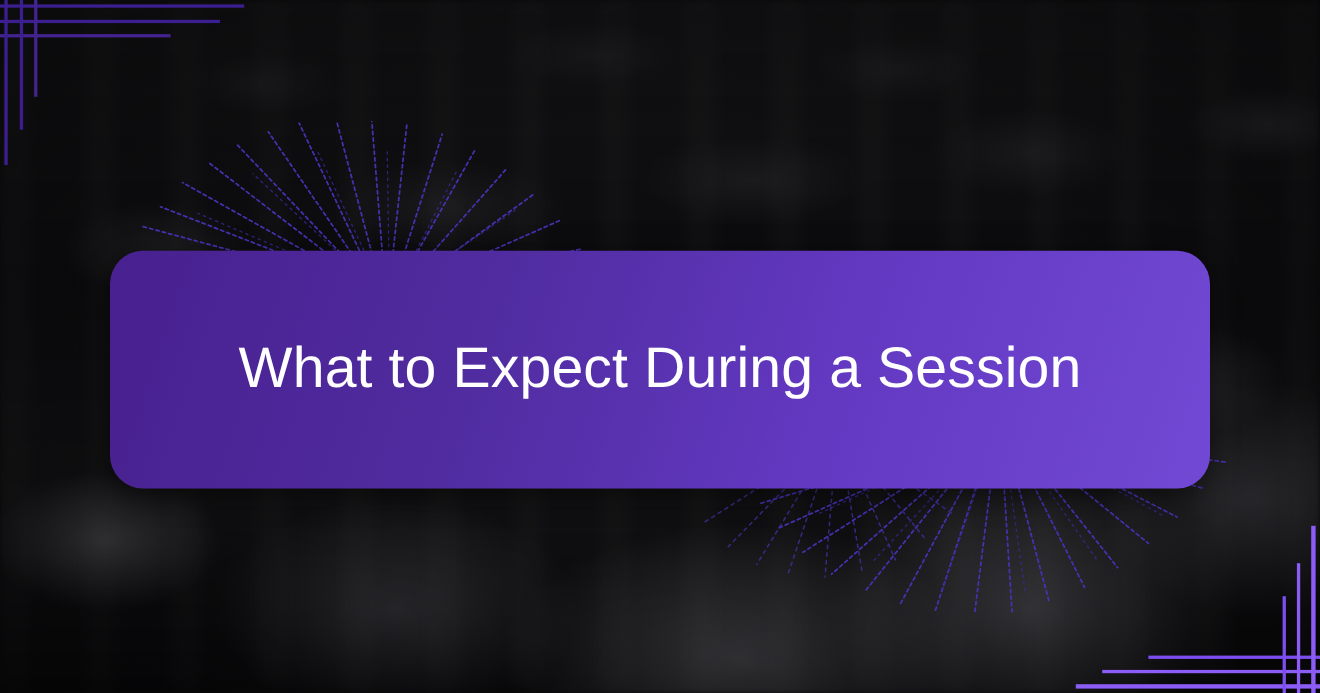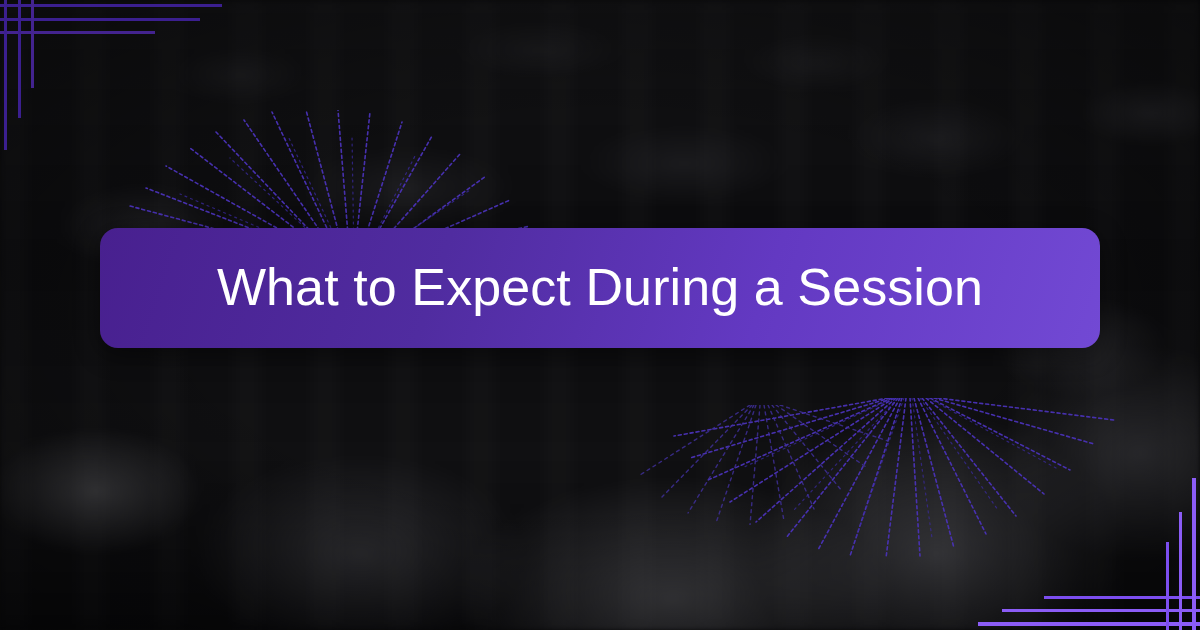--- a/index.html
+++ b/index.html
@@ -80,22 +80,22 @@
 
   .corner-tl { left: 0; top: 0; width: 240px; height: 240px; }
   .corner-br { right: 0; bottom: 0; width: 240px; height: 240px; }
 
   
   .banner {
     position: absolute;
     left: 100px;
     top: 228px;
     width: 1000px;
-    height: 120px;
-    border-radius: 18px;
+    height: 216px;
+    border-radius: 30px;
     background: linear-gradient(108deg, #48208f 0%, #502cA0 34%, #6339c2 66%, #7249d4 100%);
     display: flex;
     align-items: center;
     justify-content: center;
     box-shadow: 0 6px 26px rgba(0,0,0,0.45);
   }
   .banner-title {
     color: #ffffff;
     font-family: "Liberation Sans", sans-serif;
     font-size: 52px;

